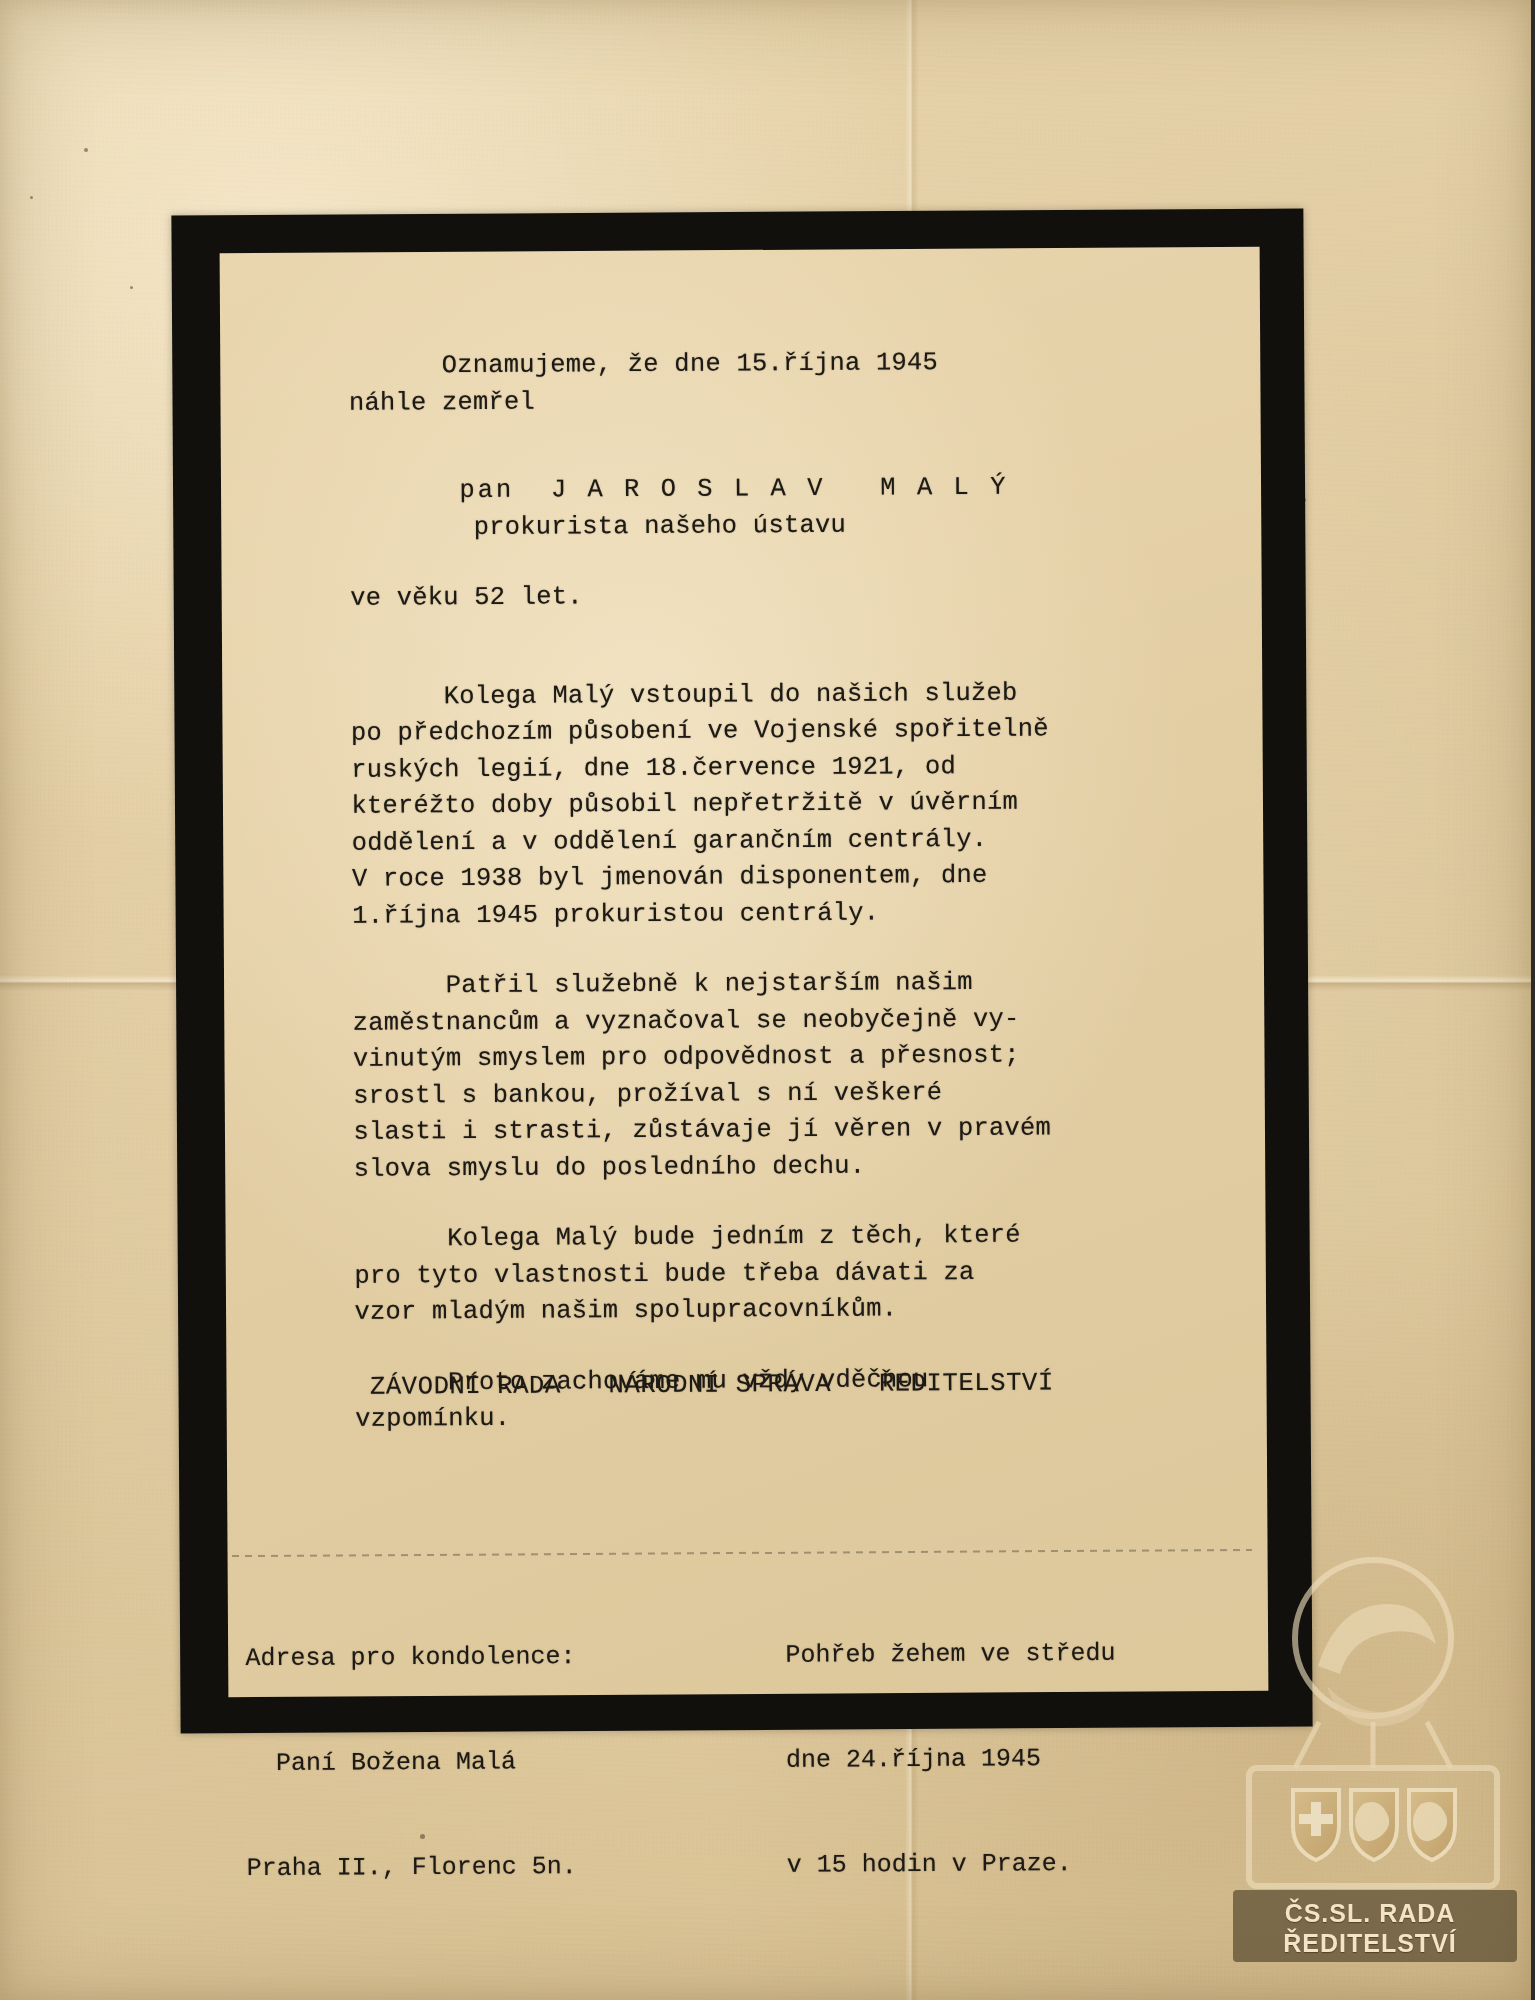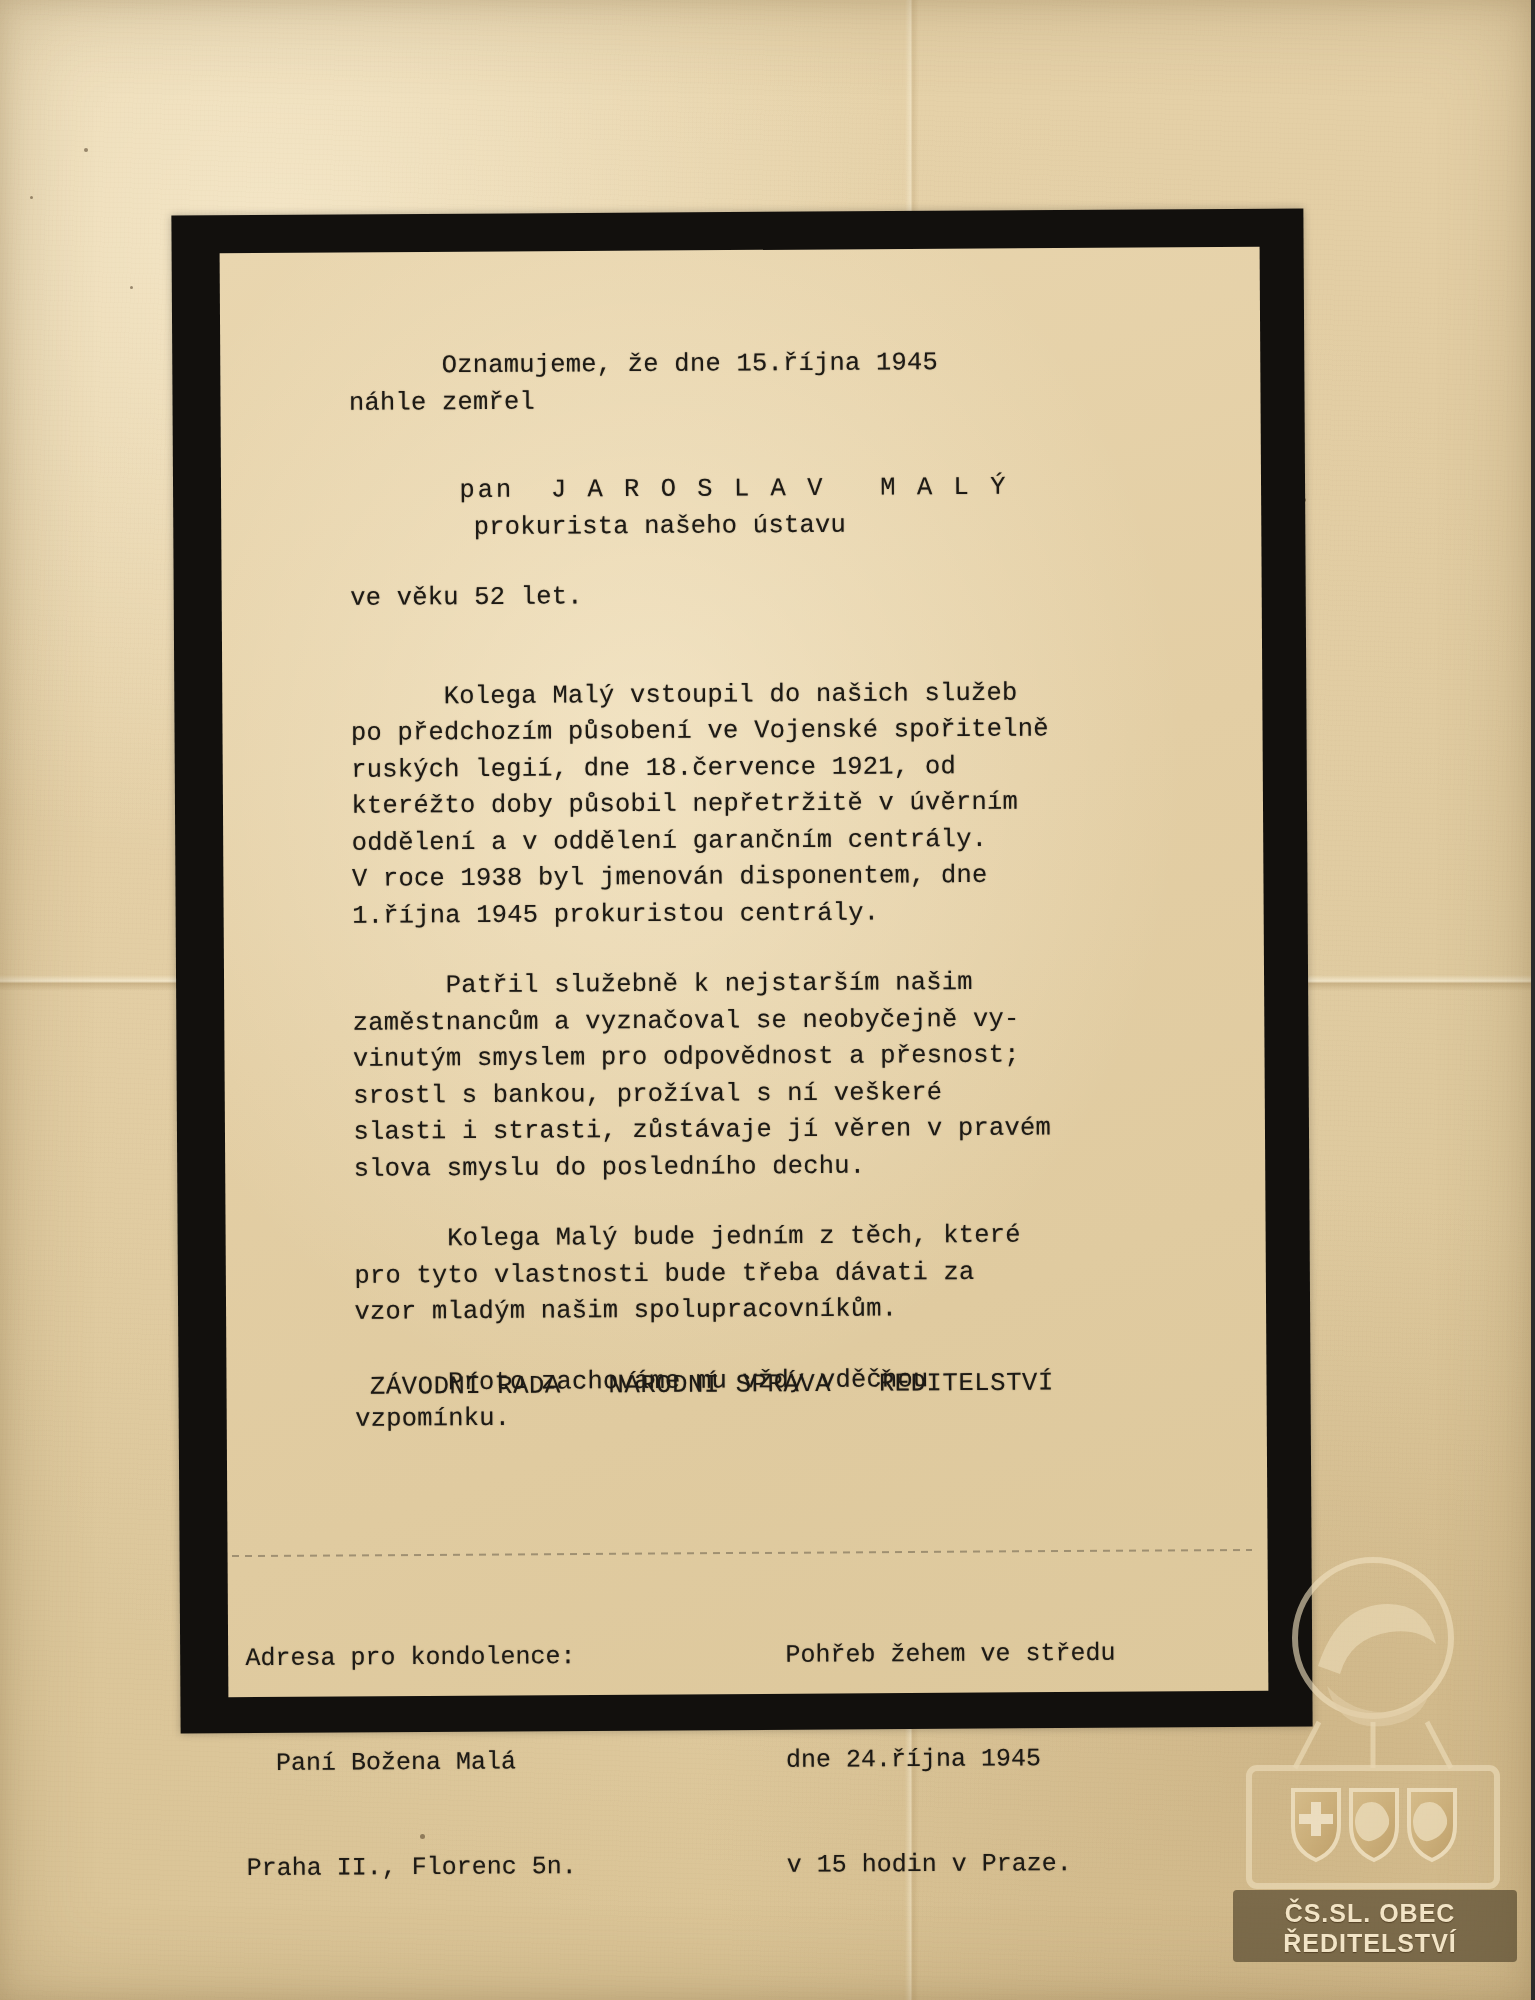--- a/index.html
+++ b/index.html
@@ -285,17 +285,17 @@
         <rect x="76" y="268" width="34" height="10"></rect>
       </g>
 
       <path d="M140 258 q14 -6 22 6 q10 14 -4 26 q-16 12 -24 -4 q-6 -16 6 -28 z" fill="#f3e6c8" opacity="0.85"></path>
       <path d="M198 258 q14 -6 22 6 q10 14 -4 26 q-16 12 -24 -4 q-6 -16 6 -28 z" fill="#f3e6c8" opacity="0.85"></path>
 
       <rect x="10" y="344" width="284" height="72" rx="4" fill="#4a3d26" opacity="0.88"></rect>
     </svg>
   </div>
   <div class="wm-label">
-    <div>ČS.SL. OBEC</div>
+    <div>ČS.SL. RADA</div>
     <div>ŘEDITELSTVÍ</div>
   </div>
 
 </div>
 
 </body></html>

